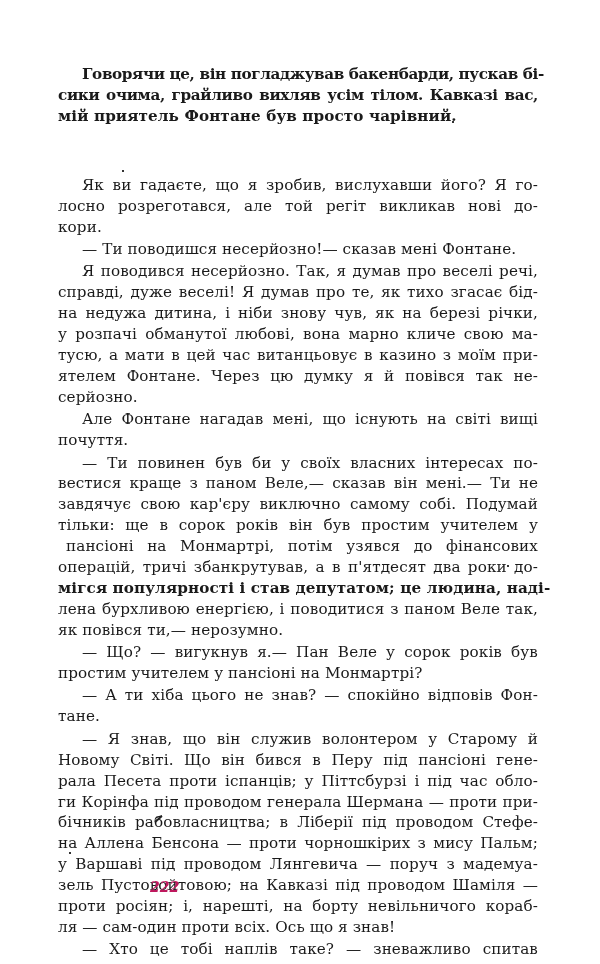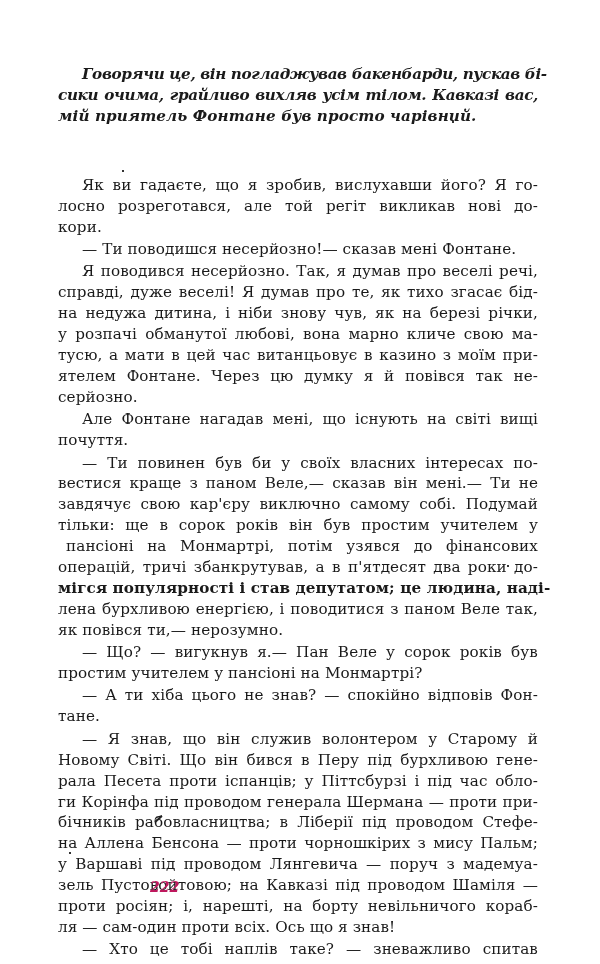--- a/index.html
+++ b/index.html
@@ -25,21 +25,20 @@
       text-align: justify;
     }
     .para {
       margin: 0 0 1.5px 0;
       text-indent: 24px;
       text-align: justify;
       letter-spacing: 0.1px;
     }
     .para.bold {
       font-weight: bold;
-      font-style: italic;
     }
     .line {
       display: block;
       text-align: justify;
       text-align-last: justify;
       white-space: nowrap;
       overflow: visible;
     }
     .line.last {
       text-align-last: left;
@@ -116,21 +115,21 @@
     <div class="para" style="text-indent: 0px;">
       <span class="line first" style="white-space: nowrap;">— Що? — вигукнув я.— Пан Веле у сорок років був</span>
       <span class="line last" style="white-space: nowrap;">простим учителем у пансіоні на Монмартрі?</span>
     </div>
     <div class="para" style="text-indent: 0px;">
       <span class="line first" style="white-space: nowrap;">— А ти хіба цього не знав? — спокійно відповів Фон-</span>
       <span class="line last" style="white-space: nowrap;">тане.</span>
     </div>
     <div class="para" style="text-indent: 0px;">
       <span class="line first" style="white-space: nowrap;">— Я знав, що він служив волонтером у Старому й</span>
-      <span class="line" style="white-space: nowrap;">Новому Світі. Що він бився в Перу під бурхливою гене-</span>
+      <span class="line" style="white-space: nowrap;">Новому Світі. Що він бився в Перу під пансіоні гене-</span>
       <span class="line" style="white-space: nowrap;">рала Песета проти іспанців; у Піттсбурзі і під час обло-</span>
       <span class="line" style="white-space: nowrap;">ги Корінфа під проводом генерала Шермана — проти при-</span>
       <span class="line" style="white-space: nowrap;">бічників рабовласництва; в Ліберії під проводом Стефе-</span>
       <span class="line" style="white-space: nowrap;">на Аллена Бенсона — проти чорношкірих з мису Пальм;</span>
       <span class="line" style="white-space: nowrap;">у Варшаві під проводом Лянгевича — поруч з мадемуа-</span>
       <span class="line" style="white-space: nowrap;">зель Пустовойтовою; на Кавказі під проводом Шаміля —</span>
       <span class="line" style="white-space: nowrap;">проти росіян; і, нарешті, на борту невільничого кораб-</span>
       <span class="line last" style="white-space: nowrap;">ля — сам-один проти всіх. Ось що я знав!</span>
     </div>
     <div class="para" style="text-indent: 0px;">

